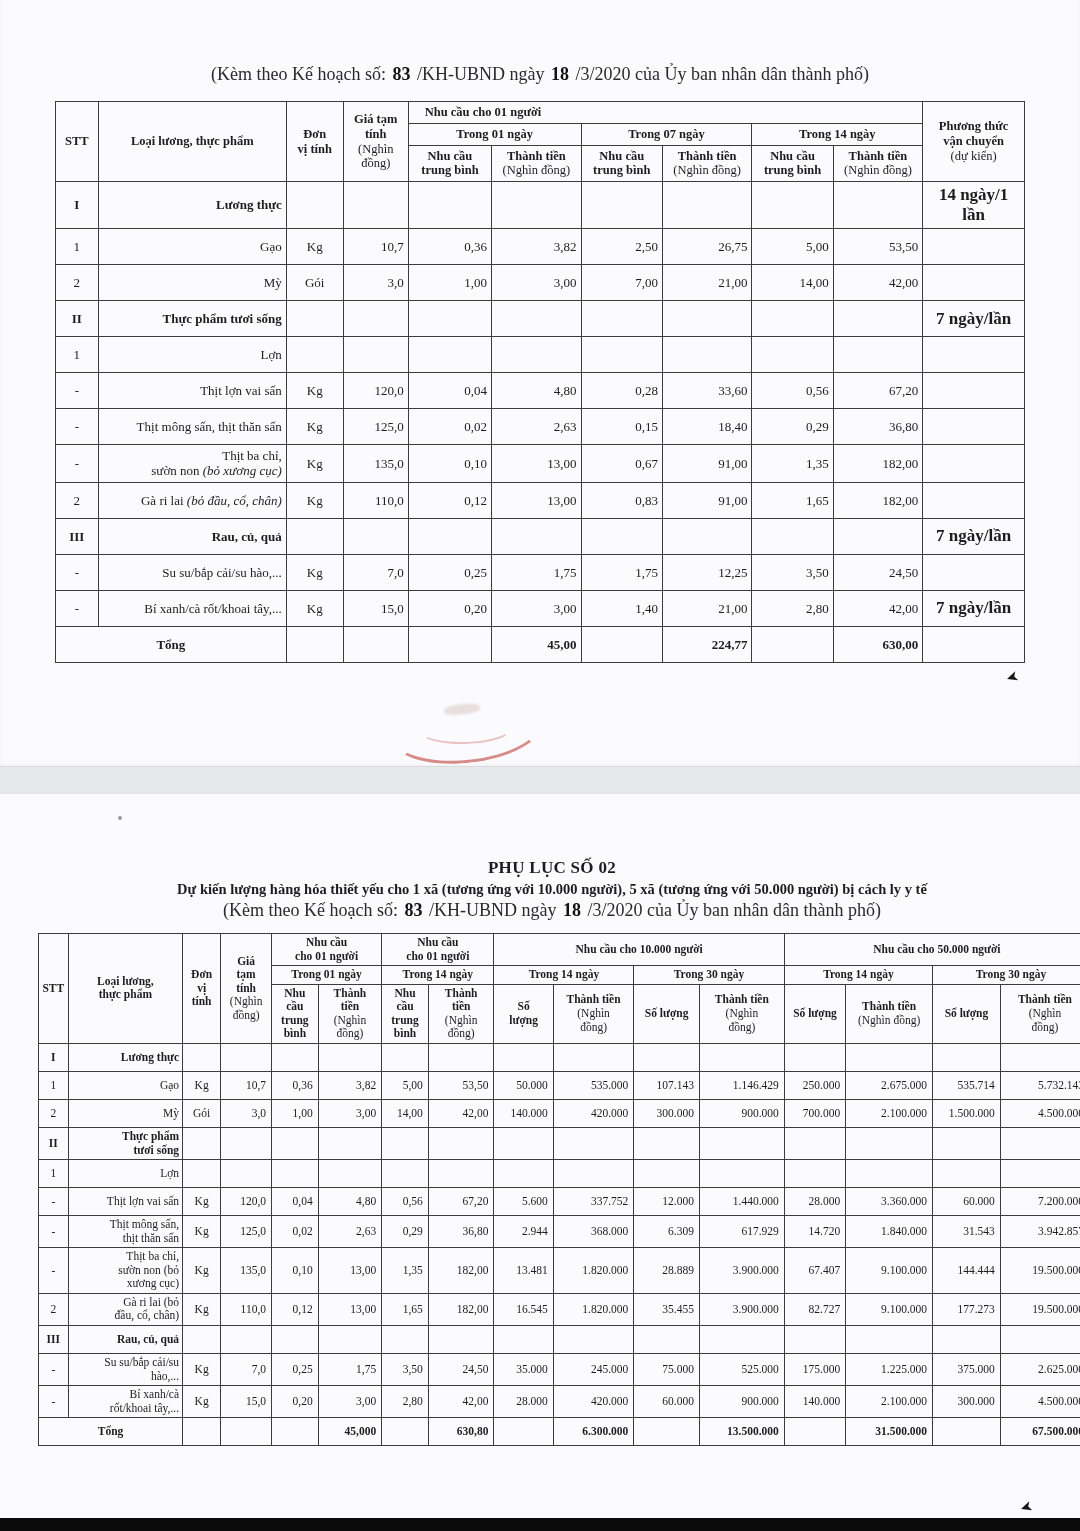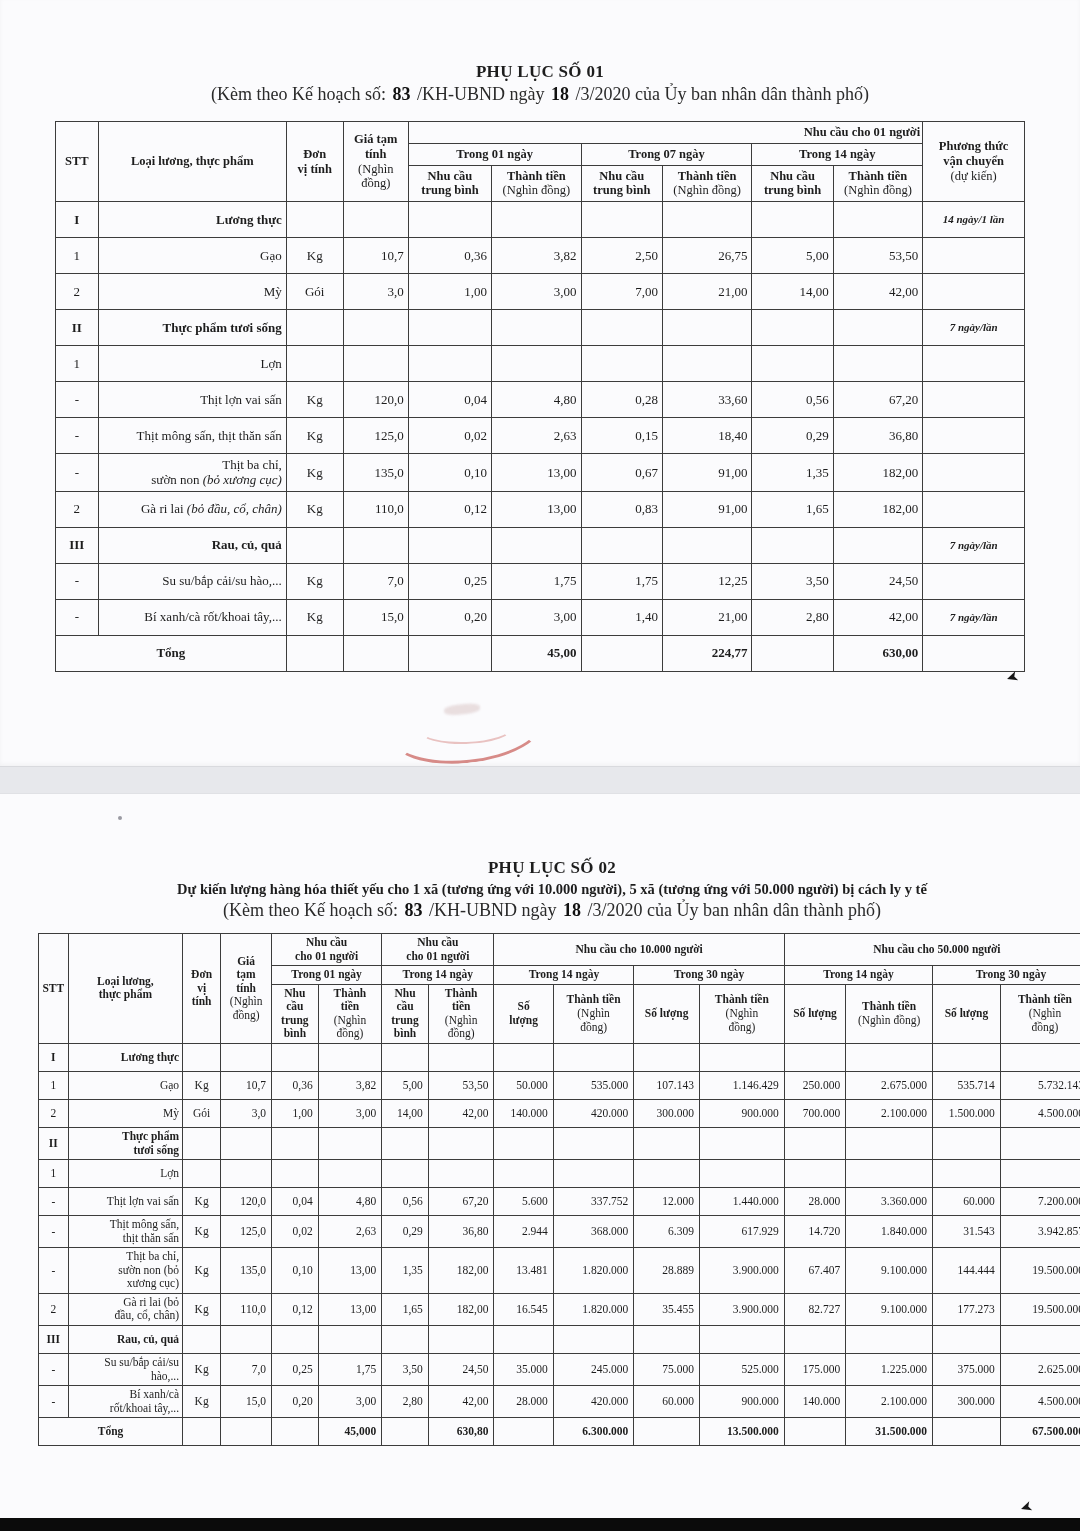--- a/index.html
+++ b/index.html
@@ -26,24 +26,24 @@
   .t1 th{font-size:12.5px;}
   .t1 td{height:29px;padding:3px 4px;}
   .t2{font-size:11.5px;}
   .t2 th{font-size:11.5px;padding:2px 1px;}
   .t2 td{height:23px;padding:2px 3px;}
   .al-l{text-align:right;padding-left:7px;}
   .al-r{text-align:right;padding-right:10px;}
   .al-c{text-align:center;}
   .t2 .al-r{padding-right:5px;}
   .b{font-weight:bold;}
-  .bi{font-weight:bold;font-style:italic;font-size:11px;}
+  .bi{font-weight:bold;font-size:17px;}
   .ct{text-align:center !important;}
   .thin{font-weight:normal;}
-  .hl{text-align:right;padding-left:16px !important;}
+  .hl{text-align:left;padding-left:16px !important;}
   .stamp-arc{position:absolute;left:388px;top:693px;width:150px;height:64px;
      border:3px solid transparent;border-bottom-color:rgba(186,48,40,0.55);
      border-radius:50%;transform:rotate(-6deg);}
   .stamp-arc::before{content:"";position:absolute;left:28px;top:18px;width:90px;height:26px;
      border:2px solid transparent;border-bottom-color:rgba(186,48,40,0.28);
      border-radius:50%;transform:rotate(4deg);}
   .stamp-arc::after{content:"";position:absolute;left:55px;top:8px;width:36px;height:10px;
      background:rgba(150,90,90,0.18);filter:blur(1px);border-radius:40%;}
   .arrow-mark{position:absolute;font-size:15px;color:#171717;transform:scaleX(-1) rotate(18deg);}
   .arrow1{left:1006px;top:668px;}
@@ -51,21 +51,20 @@
           transform:scaleX(-1) rotate(18deg);}
   .ink-dot{position:absolute;left:118px;top:22px;width:4px;height:4px;border-radius:50%;background:#9a9aa2;}
 </style>
 </head>
 <body>
 
 <div class="screen">
 
   <div class="page page1">
     <div class="title-block">
-      <div class="doc-title">PHỤ LỤC SỐ 01</div>
       <div class="doc-note">
         <span>(Kèm theo Kế hoạch số:</span>
         <span class="hand">83</span>
         <span>/KH-UBND ngày</span>
         <span class="hand">18</span>
         <span>/3/2020 của Ủy ban nhân dân thành phố)</span>
       </div>
     </div>
     <div class="tbl-wrap1">
       <table class="t1">

